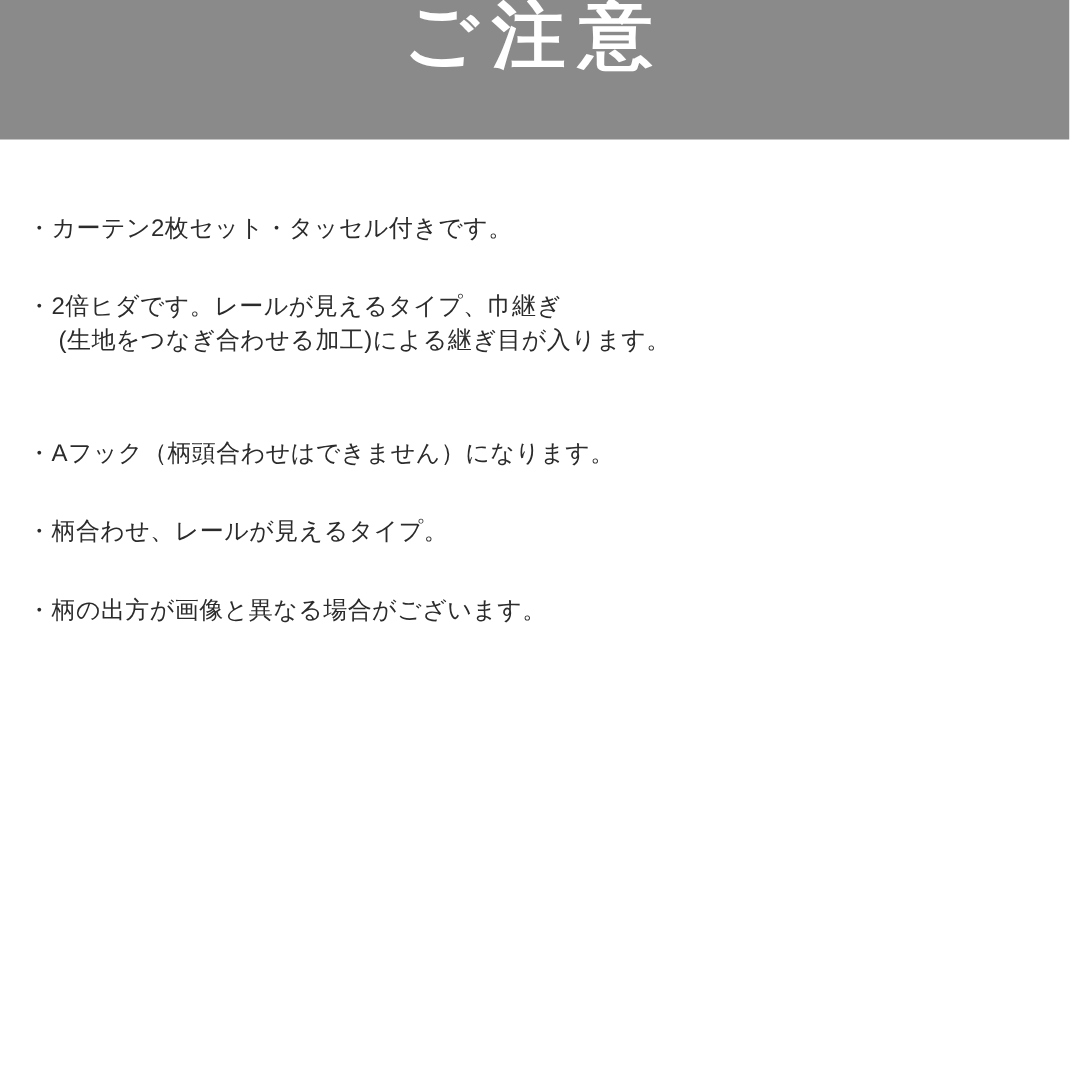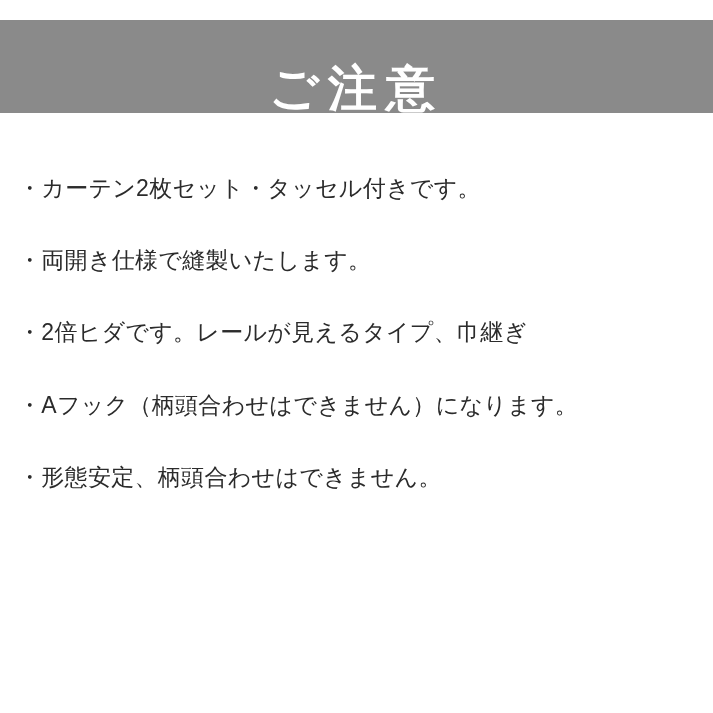--- a/index.html
+++ b/index.html
@@ -18,42 +18,41 @@
     width: 713px;
     height: 713px;
     background: #ffffff;
     box-sizing: border-box;
   }
   .header-band {
     width: 100%;
     height: 93px;
     background: #8a8a8a;
     display: flex;
-    align-items: flex-end;
+    align-items: flex-start;
     justify-content: center;
     box-sizing: border-box;
-    margin-top: 20px;
   }
   .header-title {
     color: #ffffff;
     font-size: 49px;
     font-weight: bold;
     letter-spacing: 9px;
     line-height: 1;
     text-align: center;
     white-space: nowrap;
   }
   .notes {
     padding: 26px 26px 0 18px;
     box-sizing: border-box;
   }
   .note {
     display: block;
     color: #2b2b2b;
-    font-size: 23px;
+    font-size: 16px;
     line-height: 1.42;
     margin: 0 0 7px 0;
     letter-spacing: 0.3px;
     white-space: pre-line;
     text-indent: 0;
   }
   .note .cont {
     display: block;
     padding-left: 21px;
   }
@@ -66,36 +65,37 @@
   <div class="header-band" style="background: rgb(138, 138, 138);">
     <div class="header-title" style="color: rgb(255, 255, 255);">ご注意</div>
   </div>
 
   <div class="notes">
 
     <div class="note">
       <span>・カーテン2枚セット・タッセル付きです。</span>
     </div>
 
-    <div class="note">
-      <span>・両開き仕様で縫製いたします。</span>
-    </div>
 
     <div class="note">
       <span>・2倍ヒダです。レールが見えるタイプ、巾継ぎ</span>
+      <span class="cont">(生地をつなぎ合わせる加工)による継ぎ目が入ります。</span>
     </div>
 
     <div class="note">
       <span>・Aフック（柄頭合わせはできません）になります。</span>
     </div>
 
     <div class="note">
-      <span>・形態安定、柄頭合わせはできません。</span>
+      <span>・柄合わせ、レールが見えるタイプ。</span>
     </div>
 
+    <div class="note">
+      <span>・柄の出方が画像と異なる場合がございます。</span>
+    </div>
 
 
     <div class="note">
       
       
     </div>
 
   </div>
 </div>
 

